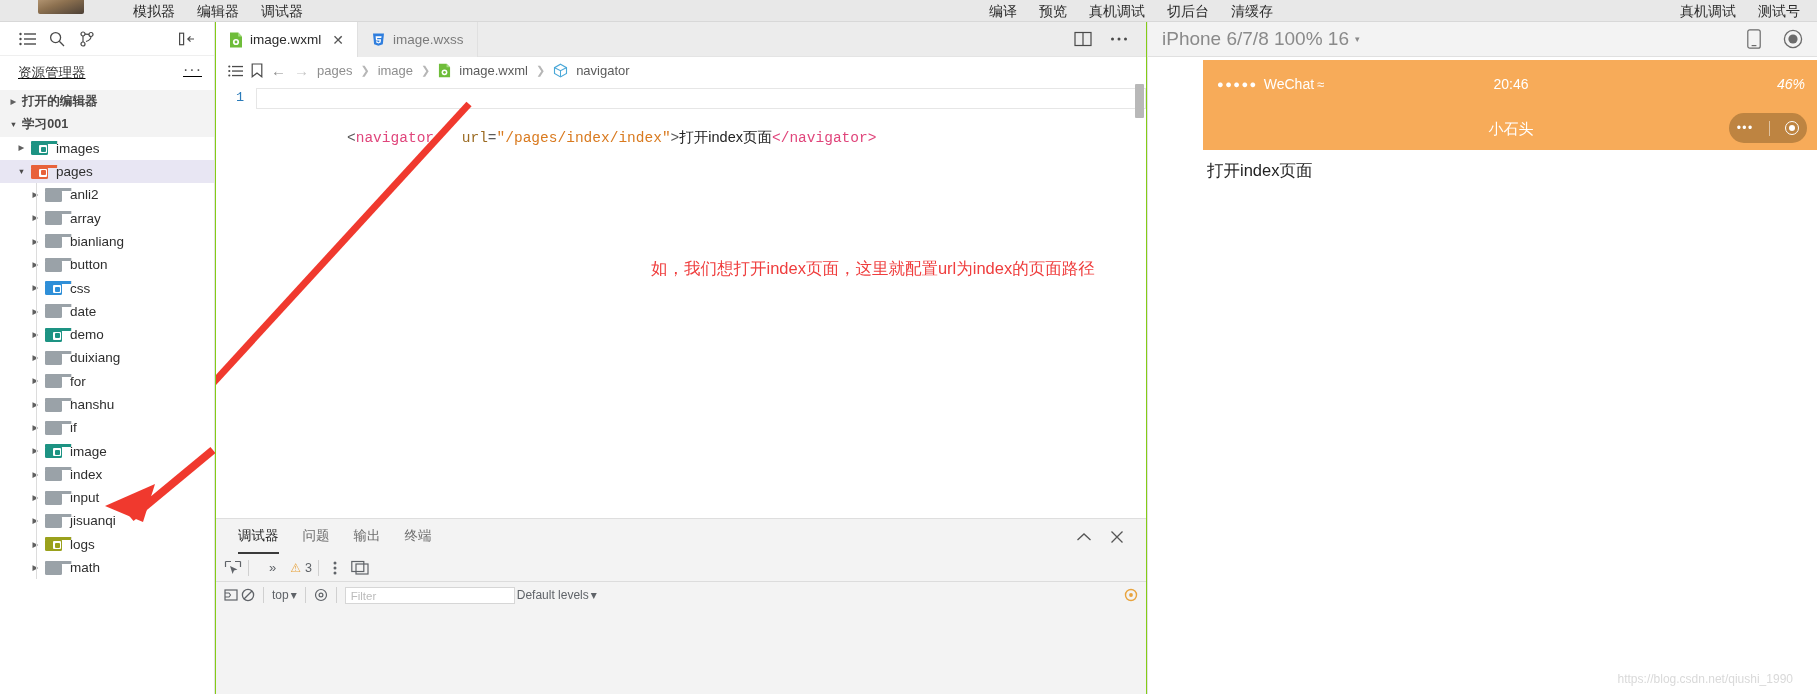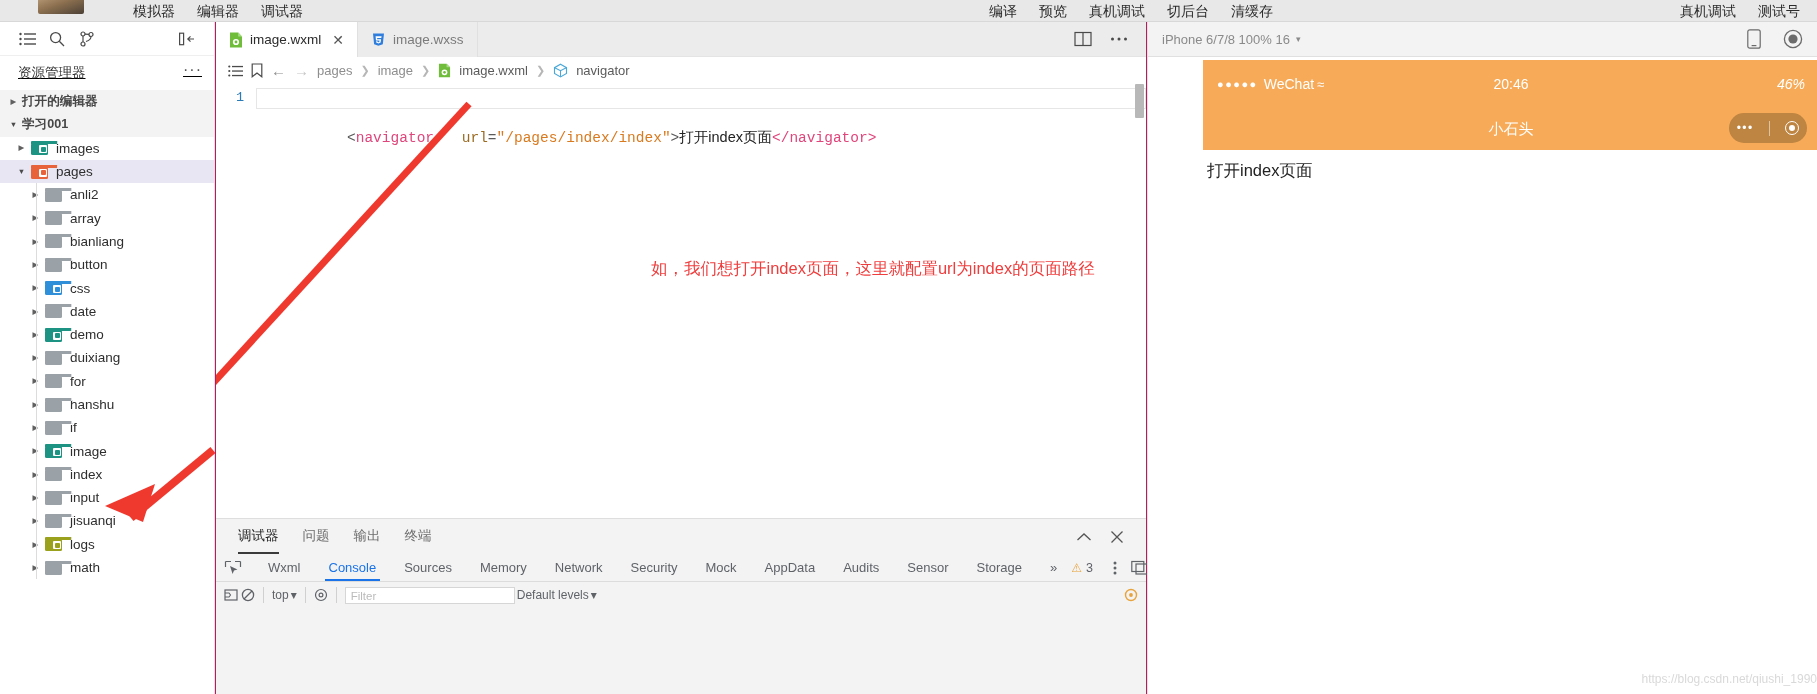--- a/index.html
+++ b/index.html
@@ -7,21 +7,21 @@
     margin: 0; padding: 0;
     width: 1817px; height: 694px;
     overflow: hidden;
     background: #ffffff;
     font-family: "Liberation Sans", "DejaVu Sans", sans-serif;
     -webkit-font-smoothing: antialiased;
   }
   #app {
     position: relative;
     width: 1652px; height: 694px;
-    background: #be185d;
+    background: #84cc16;
   }
 
   
   .topbar {
     position: absolute; left: 0; top: 0;
     width: 1817px; height: 22px;
     background: #e8e8e8;
     border-bottom: 1px solid #d8d8d8;
   }
   .topbar .avatar {
@@ -218,21 +218,21 @@
   
   .sim {
     position: absolute; left: 1147px; top: 22px;
     width: 670px; height: 672px; background: #ffffff;
     border-left: 1px solid #e2e2e2;
   }
   .sim-bar {
     height: 35px; display: flex; align-items: center;
     padding: 0 14px; background: #f3f3f3; border-bottom: 1px solid #e0e0e0;
   }
-  .sim-bar .label { font-size: 13px; color: #8a8a8a; }
+  .sim-bar .label { font-size: 19px; color: #8a8a8a; }
   .sim-bar .caret { font-size: 9px; color: #8a8a8a; margin-left: 6px; }
   .sim-bar .sp { flex: 1 1 auto; }
   .sim-bar .ic { margin-left: 22px; color: #6b6b6b; display: flex; align-items: center; }
 
   .phone {
     position: absolute; left: 55px; top: 38px;
     width: 616px; height: 640px; background: #ffffff;
   }
   .status {
     height: 48px; background: #f7ab59; color: #fff;
@@ -264,21 +264,21 @@
     position: relative;
   }
   .navbar .capsule .circ::after {
     content: ""; position: absolute; left: 3px; top: 3px;
     width: 6px; height: 6px; border-radius: 50%; background: #fff;
   }
   .page-body { padding: 8px 4px; }
   .nav-link { font-size: 16.5px; color: #222; line-height: 24px; }
 
   .watermark {
-    position: absolute; right: 0; bottom: 8px;
+    position: absolute; right: 24px; bottom: 8px;
     font-size: 12px; color: #d9d9d9;
   }
 
   svg { display: block; }
 </style>
 </head>
 <body>
 
 <div id="app">
 
@@ -660,33 +660,20 @@
     </div>
 
     <div class="devtools-bar">
       <span>
         <svg width="18" height="16" viewBox="0 0 18 16">
           <path d="M1.5 1.5 H7 M1.5 1.5 V7 M16.5 1.5 H11 M16.5 1.5 V7" fill="none" stroke="#5f6368" stroke-width="1.2"></path>
           <path d="M6 6 L13.5 9.5 L10 10.5 L8.6 14 Z" fill="#5f6368"></path>
         </svg>
       </span>
       <span class="dt-sep"></span>
-      <div id="dt-tabs" style="display:flex;align-items:center;">
-          <span class="dt-tab">Wxml</span>
-          <span class="dt-tab active">Console</span>
-          <span class="dt-tab">Sources</span>
-          <span class="dt-tab">Memory</span>
-          <span class="dt-tab">Network</span>
-          <span class="dt-tab">Security</span>
-          <span class="dt-tab">Mock</span>
-          <span class="dt-tab">AppData</span>
-          <span class="dt-tab">Audits</span>
-          <span class="dt-tab">Sensor</span>
-          <span class="dt-tab">Storage</span>
-        </div>
       <span class="dt-tab">»</span>
       <span class="dt-warn">
         <span class="tri">⚠</span>
         <span>3</span>
       </span>
       <span class="dt-sep"></span>
       <span style="padding:0 8px;">
         <svg width="4" height="16" viewBox="0 0 4 16">
           <circle cx="2" cy="3" r="1.5" fill="#5f6368"></circle>
           <circle cx="2" cy="8" r="1.5" fill="#5f6368"></circle>

